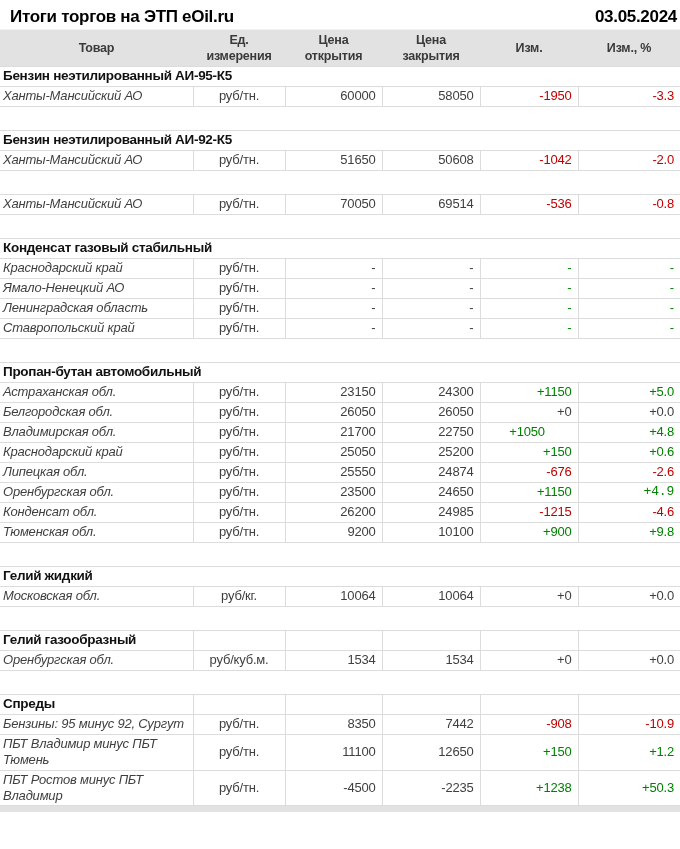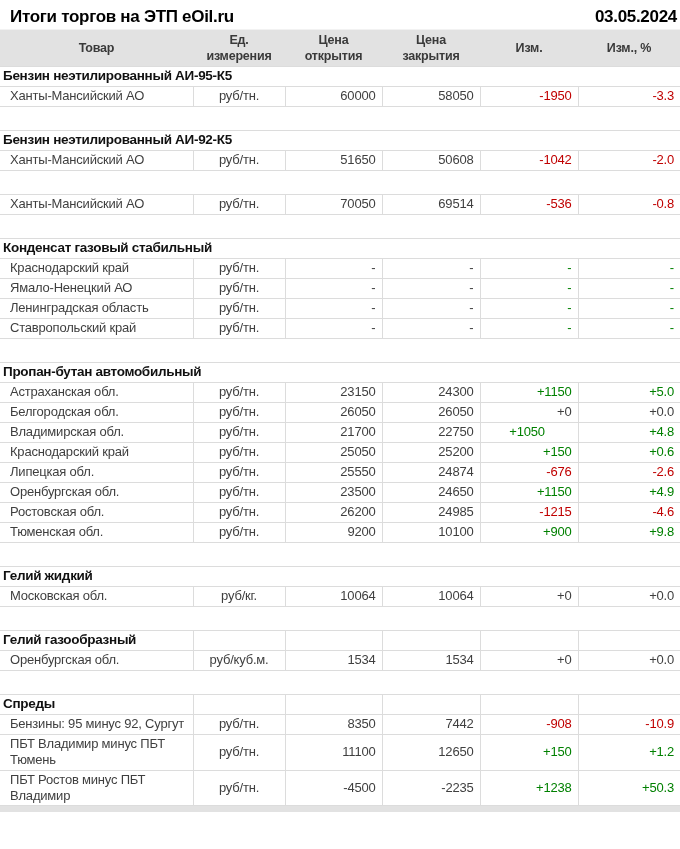--- a/index.html
+++ b/index.html
@@ -30,21 +30,21 @@
     border:1px solid #dcdcdc;box-sizing:border-box;line-height:1.25;
   }
   tbody td:first-child{border-left:0;}
   tbody td:last-child{border-right:0;}
   tr.sec-title td{
     font-weight:bold;color:#111;font-size:13.5px;letter-spacing:-0.3px;
     padding-left:3px;height:20px;margin-left:8px;
   }
   tr.sec-title td.merged{border-left:0;border-right:0;}
   tr.spacer td{height:24px;border-left:0;border-right:0;padding:0;}
-  .c-region{text-align:left;padding-left:10px;}
+  .c-region{text-align:left;padding-left:3px;font-style:italic;}
   .c-unit{text-align:center;}
   .c-num{text-align:right;padding-right:6px;}
   .footer-strip{height:6px;background:#e2e2e2;width:680px;}
 </style>
 </head>
 <body>
 
 <div class="page">
   <div class="titlebar">
     <span class="title">Итоги торгов на ЭТП eOil.ru</span>
@@ -193,24 +193,24 @@
           <td class="c-num">24874</td>
           <td class="c-num" style="color: rgb(192, 0, 0);">-676</td>
           <td class="c-num" style="color: rgb(192, 0, 0);">-2.6</td>
         </tr>
         <tr>
           <td class="c-region">Оренбургская обл.</td>
           <td class="c-unit">руб/тн.</td>
           <td class="c-num">23500</td>
           <td class="c-num">24650</td>
           <td class="c-num" style="color: rgb(0, 128, 0);">+1150</td>
-          <td class="c-num" style="color: rgb(0, 128, 0);">+4.9</td>
-        </tr>
-        <tr>
-          <td class="c-region">Ростовская обл.</td>
+          <td class="c-num" style="color: rgb(0, 128, 0); font-family: Liberation Mono, monospace;">+4.9</td>
+        </tr>
+        <tr>
+          <td class="c-region">Конденсат обл.</td>
           <td class="c-unit">руб/тн.</td>
           <td class="c-num">26200</td>
           <td class="c-num">24985</td>
           <td class="c-num" style="color: rgb(192, 0, 0);">-1215</td>
           <td class="c-num" style="color: rgb(192, 0, 0);">-4.6</td>
         </tr>
         <tr>
           <td class="c-region">Тюменская обл.</td>
           <td class="c-unit">руб/тн.</td>
           <td class="c-num">9200</td>

